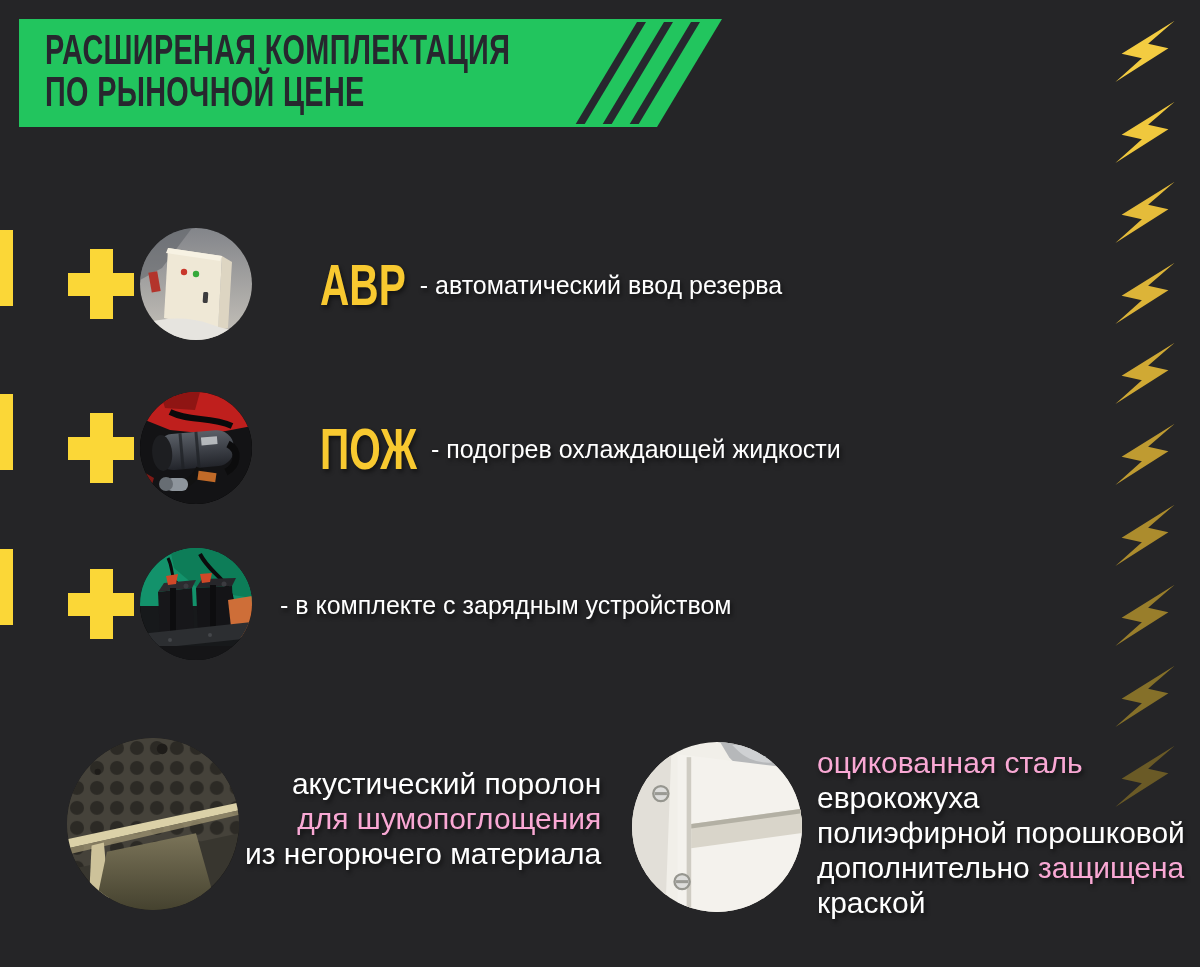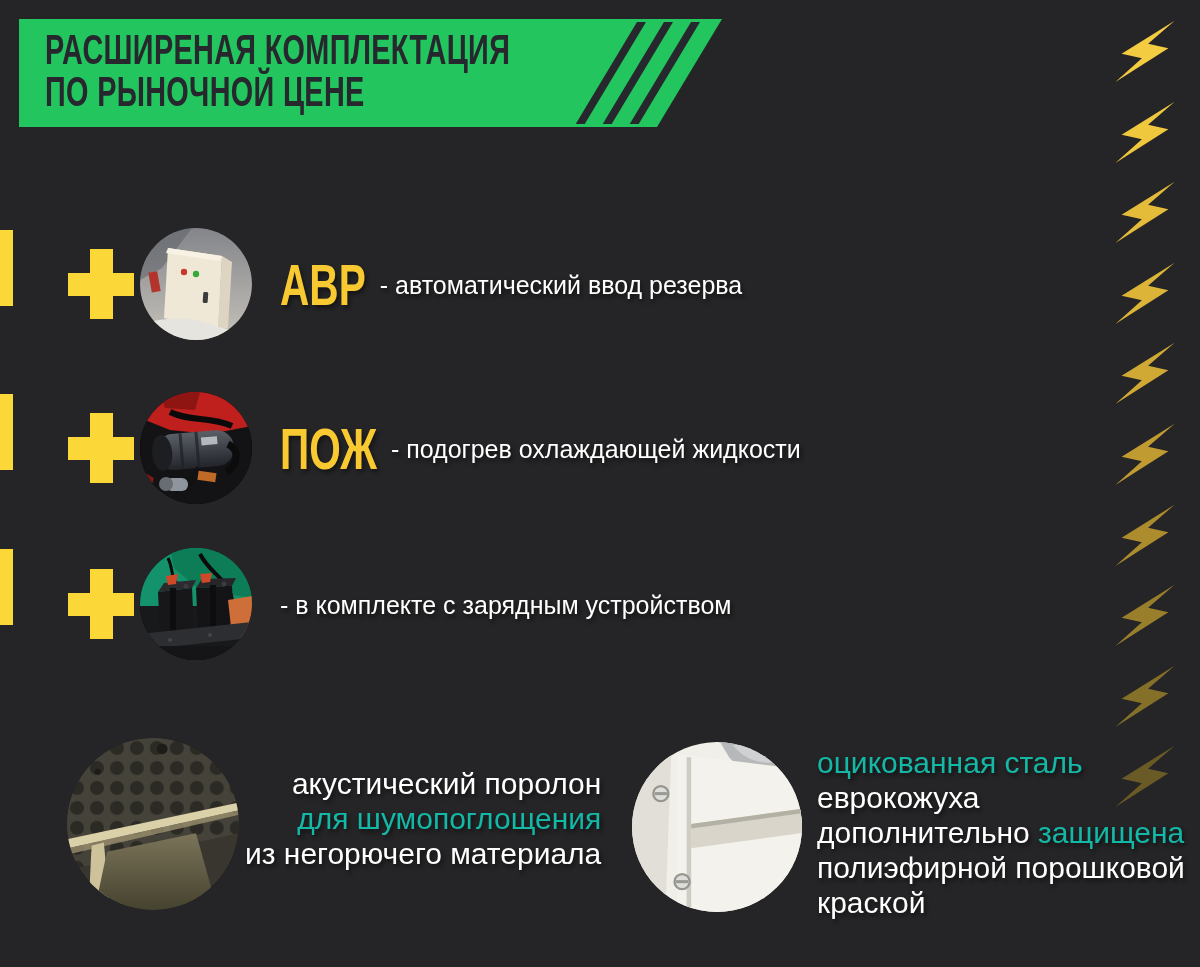--- a/index.html
+++ b/index.html
@@ -30,21 +30,21 @@
   
   .left-bar{position:absolute;left:0;width:13px;height:76px;background:#FBD737;}
 
   
   .feature-row{position:absolute;left:68px;height:112px;display:flex;align-items:center;}
   .plus{position:relative;width:66px;height:70px;flex:none;margin-right:6px;}
   .plus::before{content:"";position:absolute;left:0;top:24px;width:66px;height:23px;background:#FBD737;}
   .plus::after{content:"";position:absolute;left:22px;top:0;width:23px;height:70px;background:#FBD737;}
   .photo{width:112px;height:112px;border-radius:50%;overflow:hidden;flex:none;margin-right:28px;background:#000;}
   .photo svg{display:block;width:112px;height:112px;}
-  .label-wrap{flex:none;margin-right:14px;}
+  .label-wrap{flex:none;margin-right:14px;margin-left:40px;}
   .flabel{
     display:inline-block;font-weight:700;font-size:58px;color:#F8C930;
     transform:scaleX(0.70);transform-origin:left center;white-space:nowrap;
     text-shadow:3px 3px 5px rgba(0,0,0,0.45);
   }
   .fdesc{
     font-size:25px;color:#FFFFFF;white-space:nowrap;position:relative;top:1px;
     text-shadow:2px 3px 4px rgba(0,0,0,0.55);
   }
 
@@ -52,21 +52,21 @@
   .photo-big{position:absolute;border-radius:50%;overflow:hidden;background:#000;}
   .photo-big svg{display:block;width:100%;height:100%;}
   #foam-photo{left:67px;top:738px;width:172px;height:172px;}
   #steel-photo{left:632px;top:742px;width:170px;height:170px;}
   .caption{
     position:absolute;font-size:30px;line-height:35px;color:#FFFFFF;
     text-shadow:2px 3px 4px rgba(0,0,0,0.55);white-space:nowrap;
   }
   #foam-caption{left:245px;top:766px;text-align:right;}
   #steel-caption{left:817px;top:745px;}
-  .caption .yel{color:#14b8a6;}
+  .caption .yel{color:#f9a8d4;}
 
   
   .bolt{position:absolute;left:1106px;width:78px;height:66px;}
 </style>
 </head>
 <body>
 
 <svg width="0" height="0" style="position:absolute" aria-hidden="true">
   <defs>
     <symbol id="bolt-shape" viewBox="0 0 100 100">
@@ -219,22 +219,22 @@
       <rect x="36" y="10" width="3" height="102" fill="#cfccc3"></rect>
       <circle cx="19" cy="34" r="5" fill="#dddddb" stroke="#96968f" stroke-width="1.5"></circle>
       <rect x="15" y="33" width="8" height="2" fill="#9a9a94"></rect>
       <circle cx="33" cy="92" r="5" fill="#dddddb" stroke="#96968f" stroke-width="1.5"></circle>
       <rect x="29" y="91" width="8" height="2" fill="#9a9a94"></rect>
     </svg>
   </div>
   <div class="caption" id="steel-caption">
       <div><span class="yel">оцикованная сталь</span></div>
       <div><span>еврокожуха</span></div>
+      <div><span>полиэфирной порошковой</span></div>
       <div><span>дополнительно </span><span class="yel">защищена</span></div>
-      <div><span>полиэфирной порошковой</span></div>
       <div><span>краской</span></div>
     </div>
 
   <div id="bolt-column">
       <svg class="bolt" viewBox="0 0 100 100" preserveAspectRatio="none" style="top: 18px;">
         <use href="#bolt-shape" fill="#F3CC41"></use>
       </svg>
       <svg class="bolt" viewBox="0 0 100 100" preserveAspectRatio="none" style="top: 98.6px;">
         <use href="#bolt-shape" fill="#F0C83D"></use>
       </svg>

